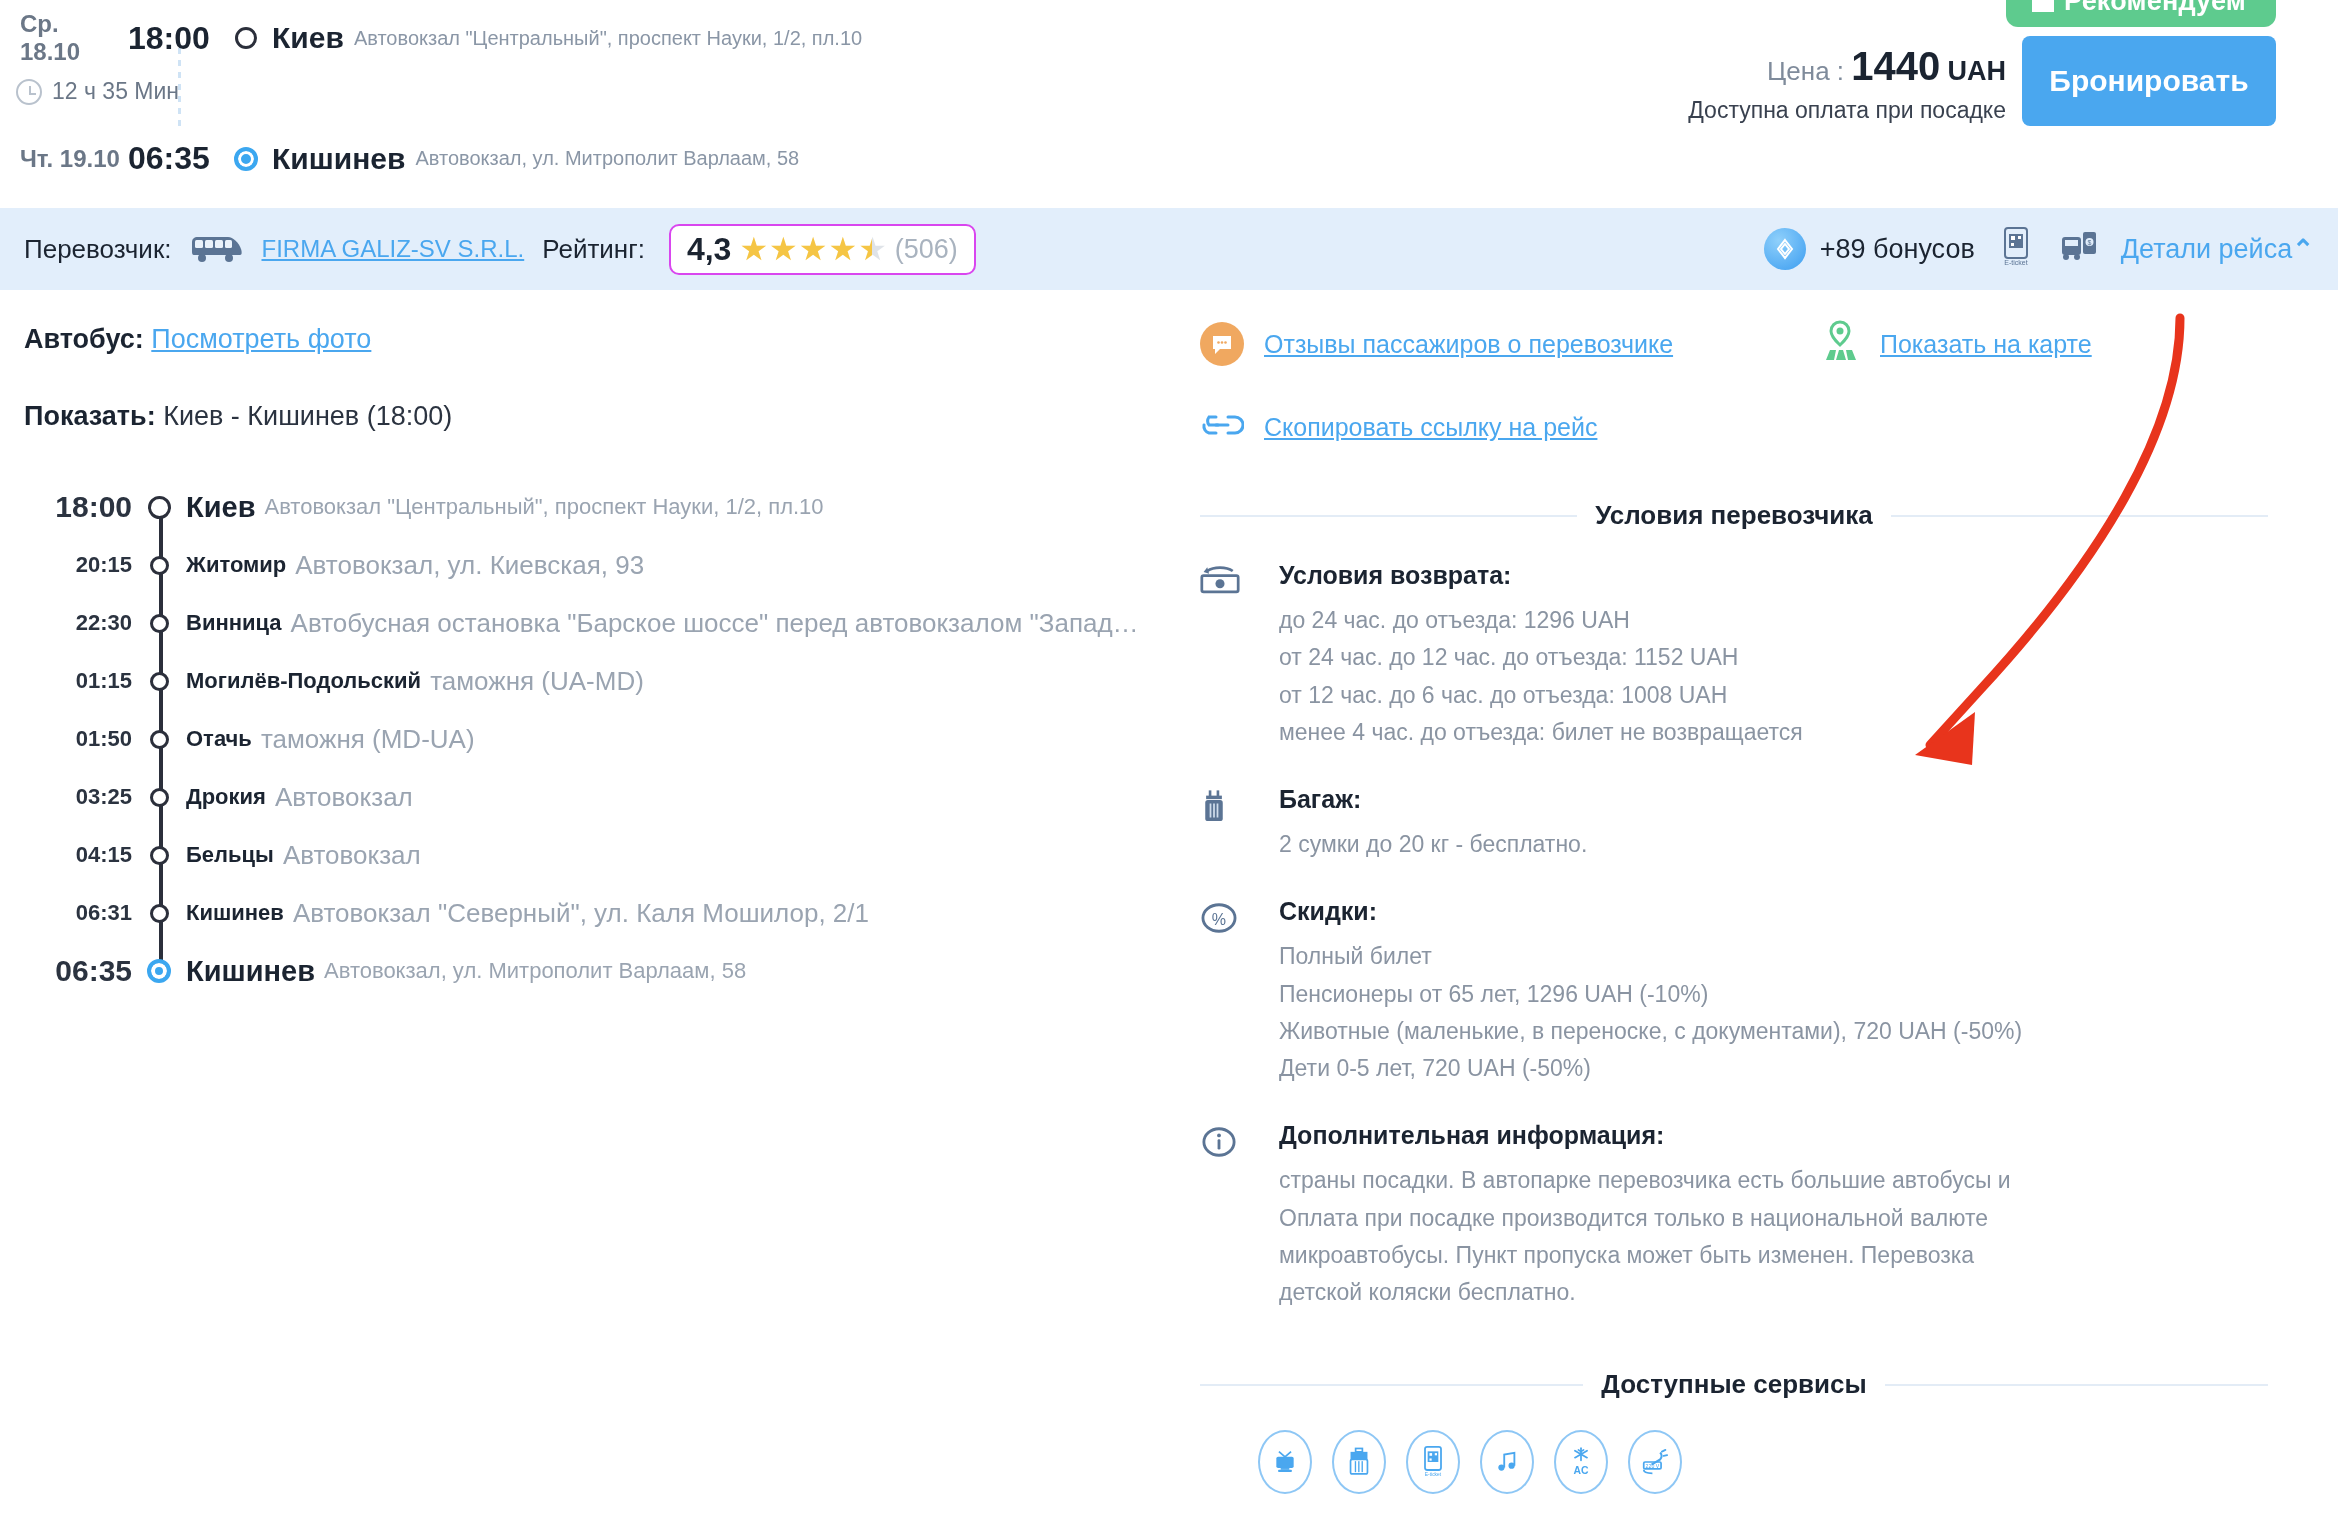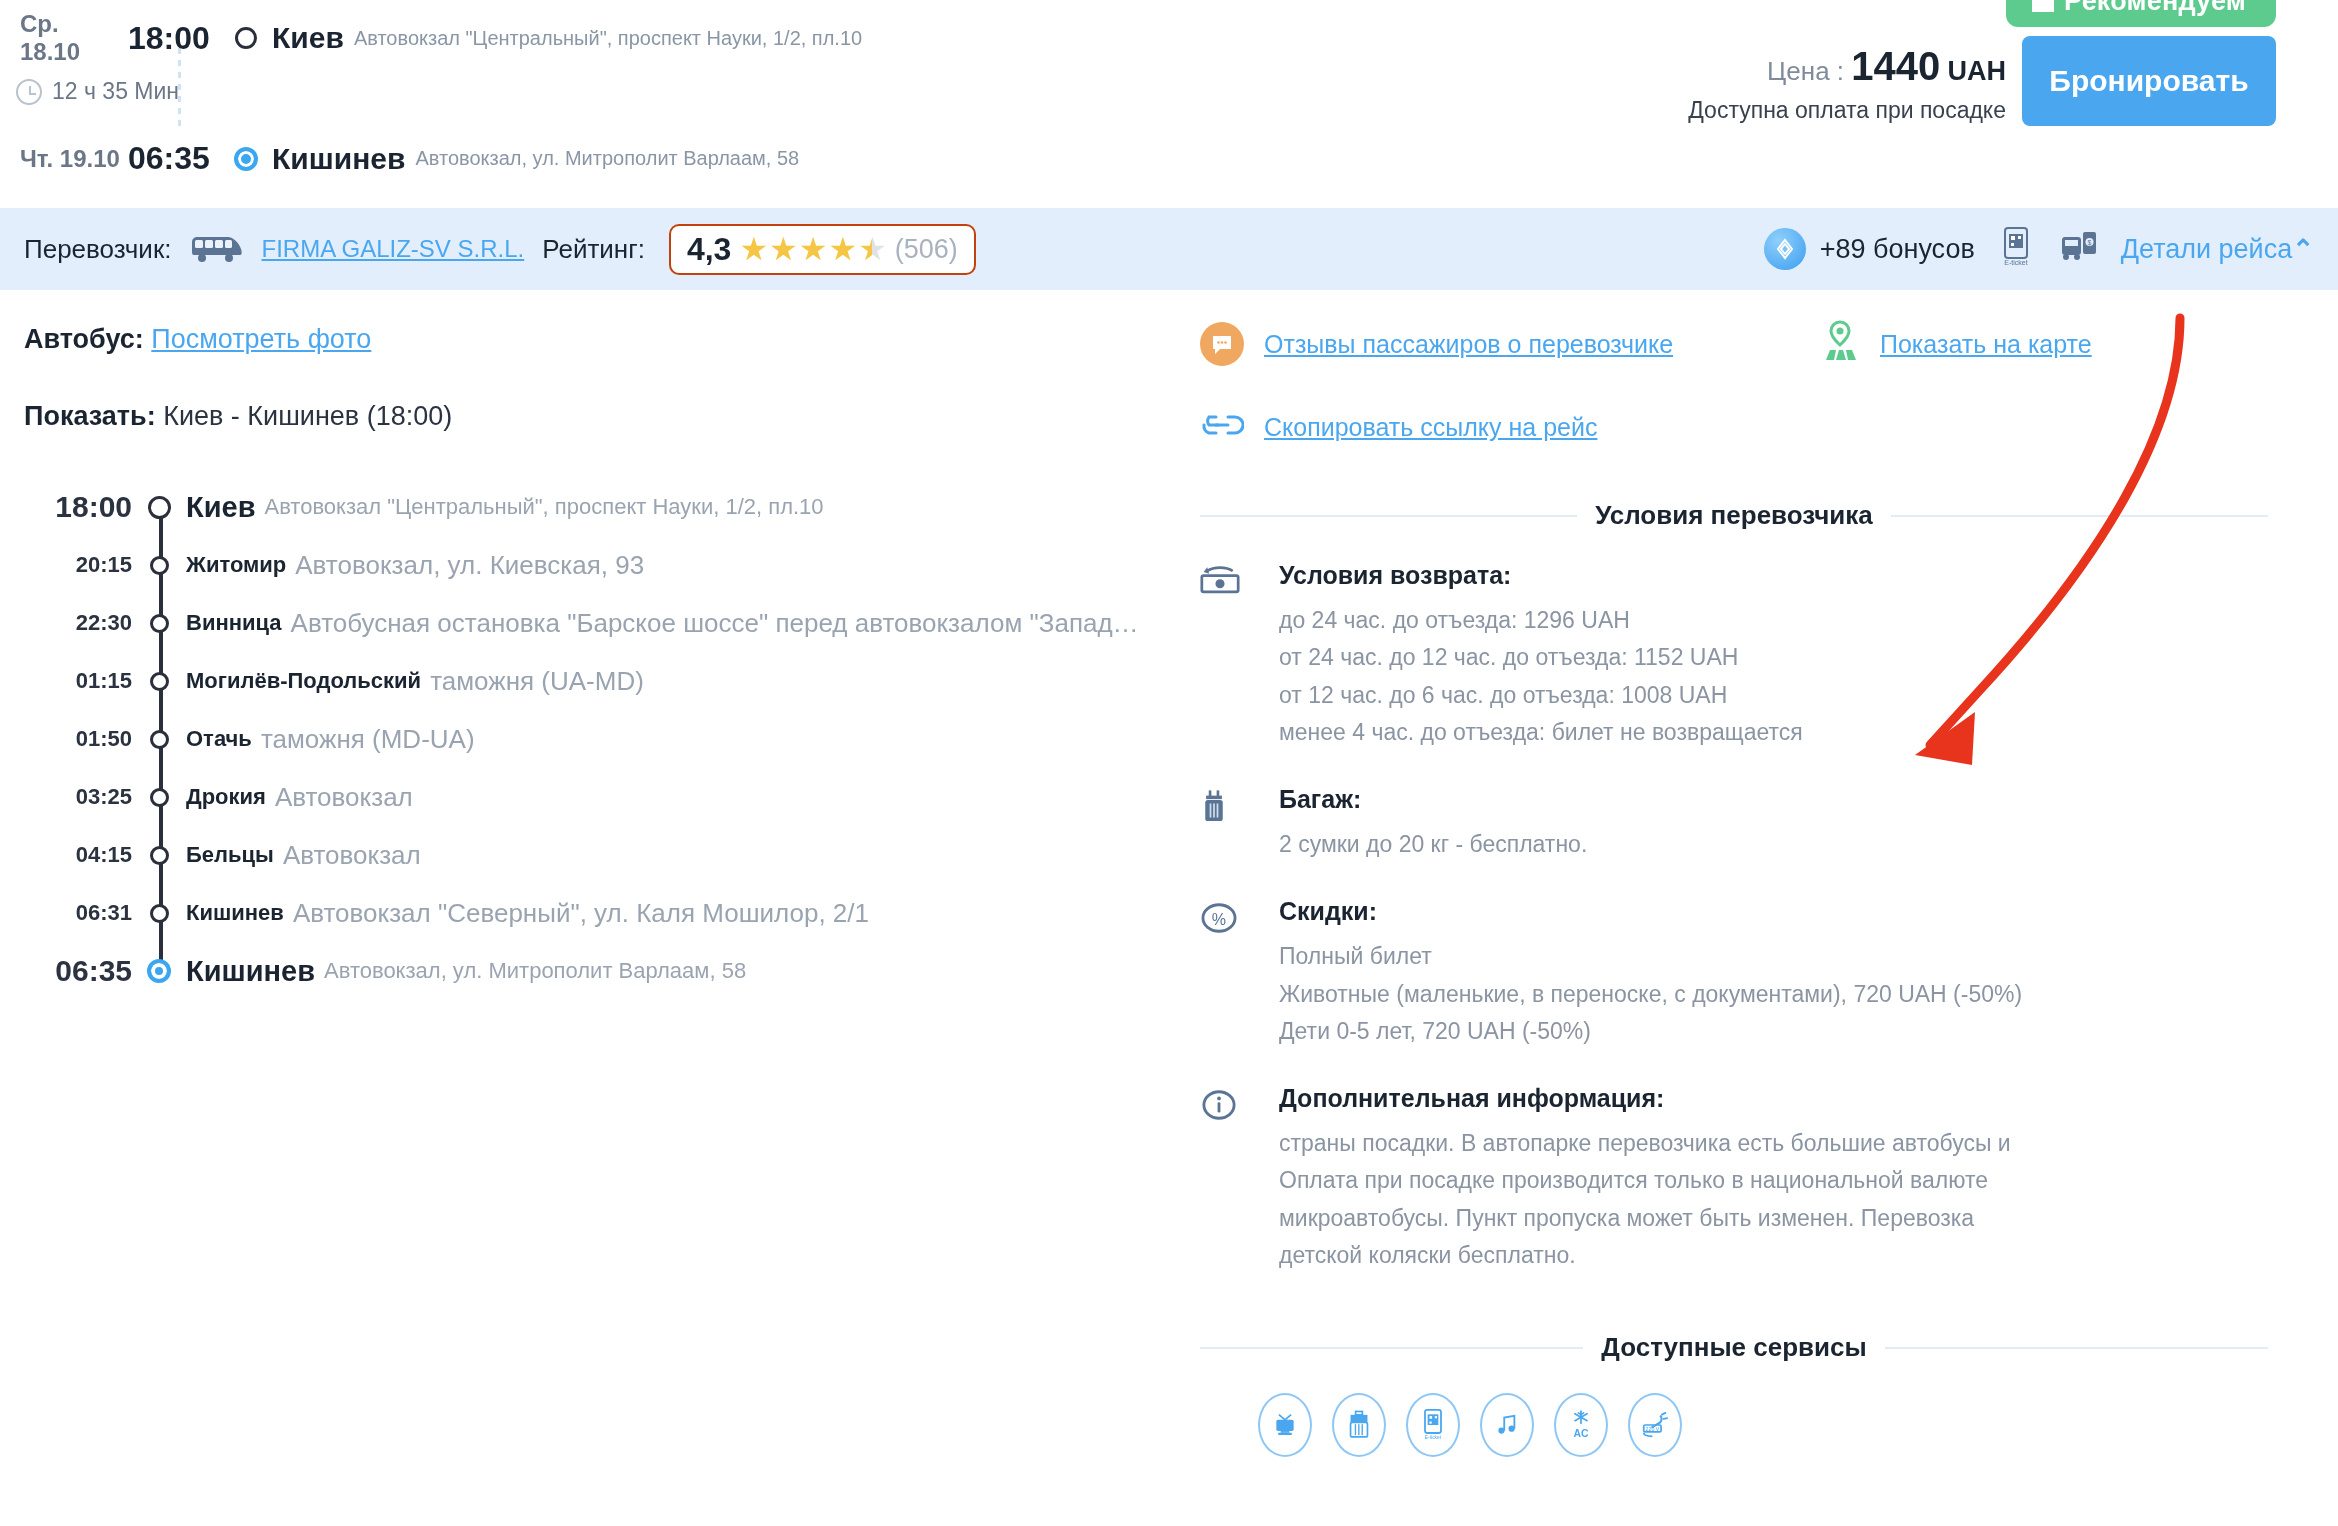--- a/index.html
+++ b/index.html
@@ -77,21 +77,21 @@
     display: flex; align-items: center; padding: 0 24px;
   }
   .carrier-left { display: flex; align-items: center; gap: 18px; }
   .lbl { font-size: 26px; color: #1b2431; }
   .bus-ic { width: 54px; height: 30px; }
   .carrier-link {
     font-size: 24px; color: #4aa7ef; text-decoration: underline; cursor: pointer;
   }
   .rating-box {
     display: flex; align-items: center; gap: 8px;
-    background: #fff; border: 2px solid #c2410c; border-radius: 10px;
+    background: #fff; border: 2px solid #d946ef; border-radius: 10px;
     padding: 5px 16px; margin-left: 6px;
   }
   .rating-val { font-size: 32px; font-weight: bold; color: #1b2431; }
   .stars { display: flex; gap: 1px; }
   .star { font-size: 32px; color: #f5c544; line-height: 1; }
   .star.half {
     background: linear-gradient(90deg, #f5c544 50%, #dfe3e8 50%);
     -webkit-background-clip: text; background-clip: text; color: transparent;
   }
   .rating-cnt { font-size: 27px; color: #a9b3bf; }
@@ -488,20 +488,21 @@
         <div class="cond-ic">
           <svg viewBox="0 0 40 36" width="38" height="34">
             <ellipse cx="20" cy="18" rx="17" ry="14" fill="none" stroke="#5b7494" stroke-width="3"></ellipse>
             <text x="20" y="25" font-size="17" fill="#5b7494" text-anchor="middle" font-family="Liberation Sans">%</text>
           </svg>
         </div>
         <div class="cond-body">
           <div class="cond-h">Скидки:</div>
           <div class="cond-p" id="discount-lines">
               <div>Полный билет</div>
+              <div>Пенсионеры от 65 лет, 1296 UAH (-10%)</div>
               <div>Животные (маленькие, в переноске, с документами), 720 UAH (-50%)</div>
               <div>Дети 0-5 лет, 720 UAH (-50%)</div>
             </div>
         </div>
       </div>
 
       <div class="cond-block">
         <div class="cond-ic">
           <svg viewBox="0 0 40 36" width="38" height="34">
             <ellipse cx="20" cy="18" rx="16" ry="14" fill="none" stroke="#5b7494" stroke-width="3"></ellipse>

